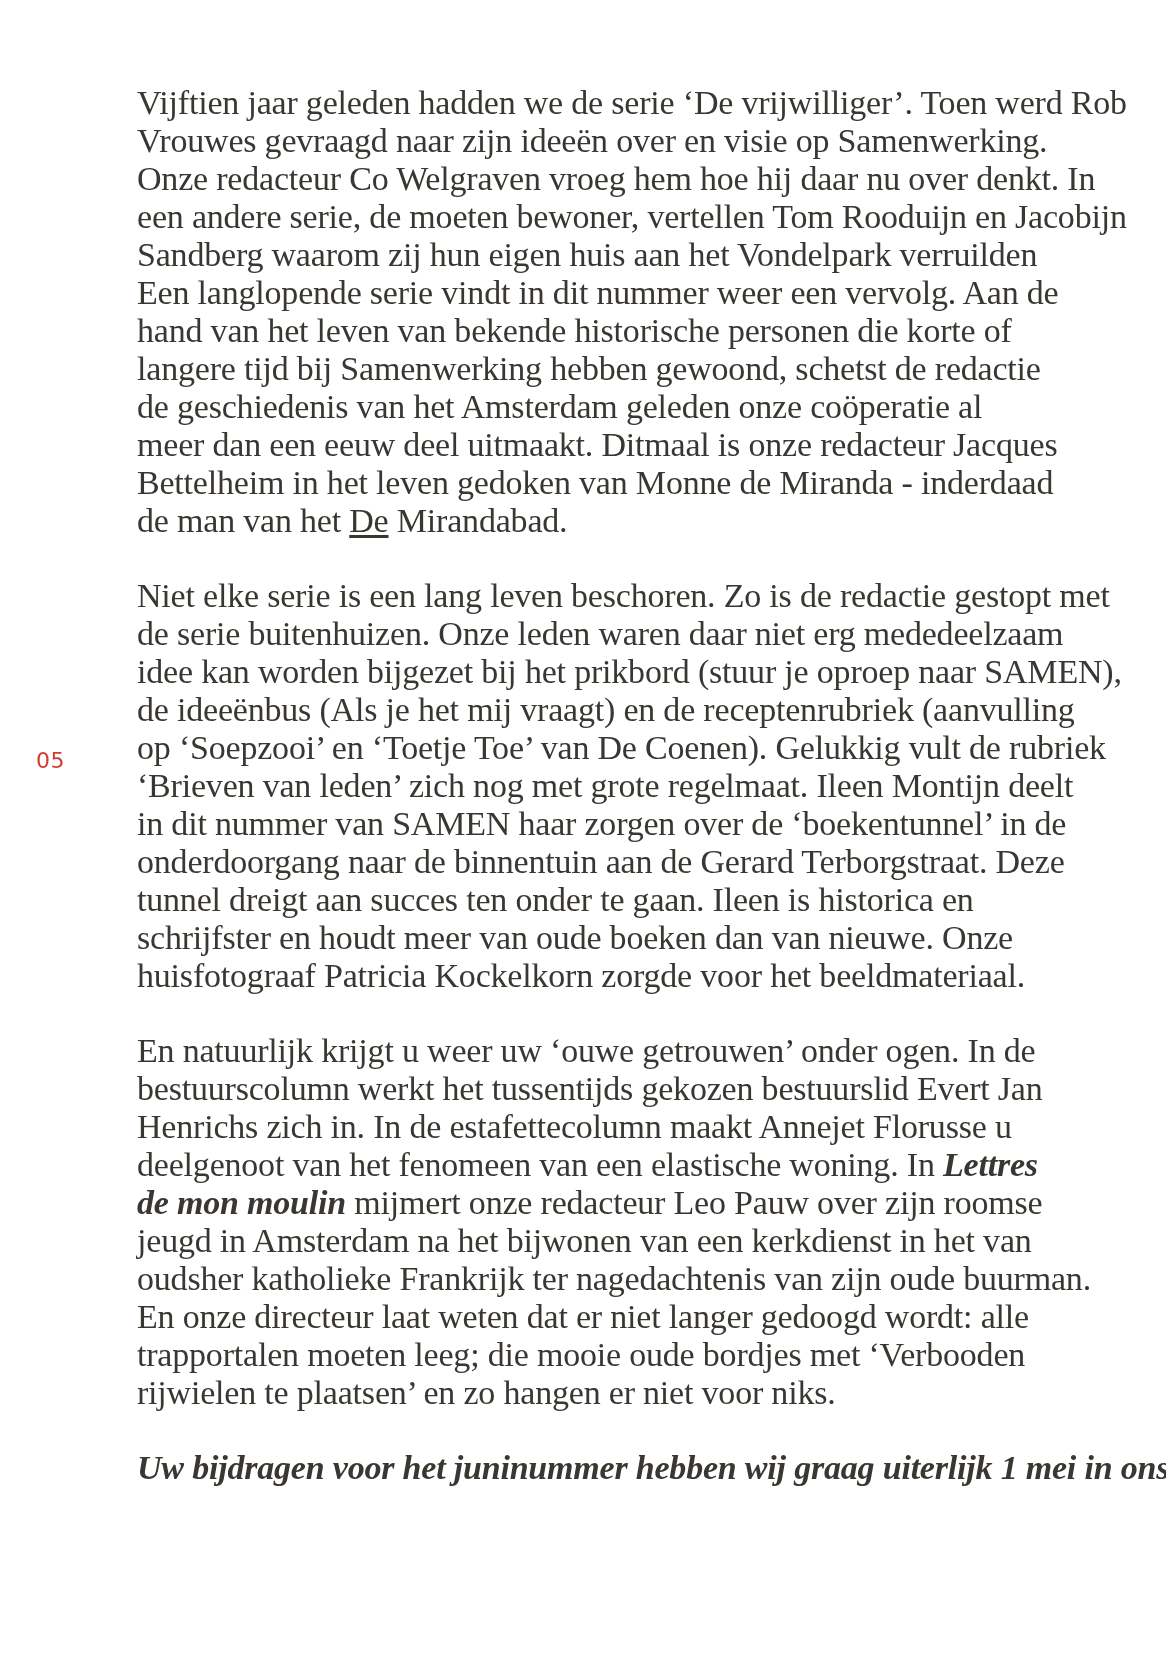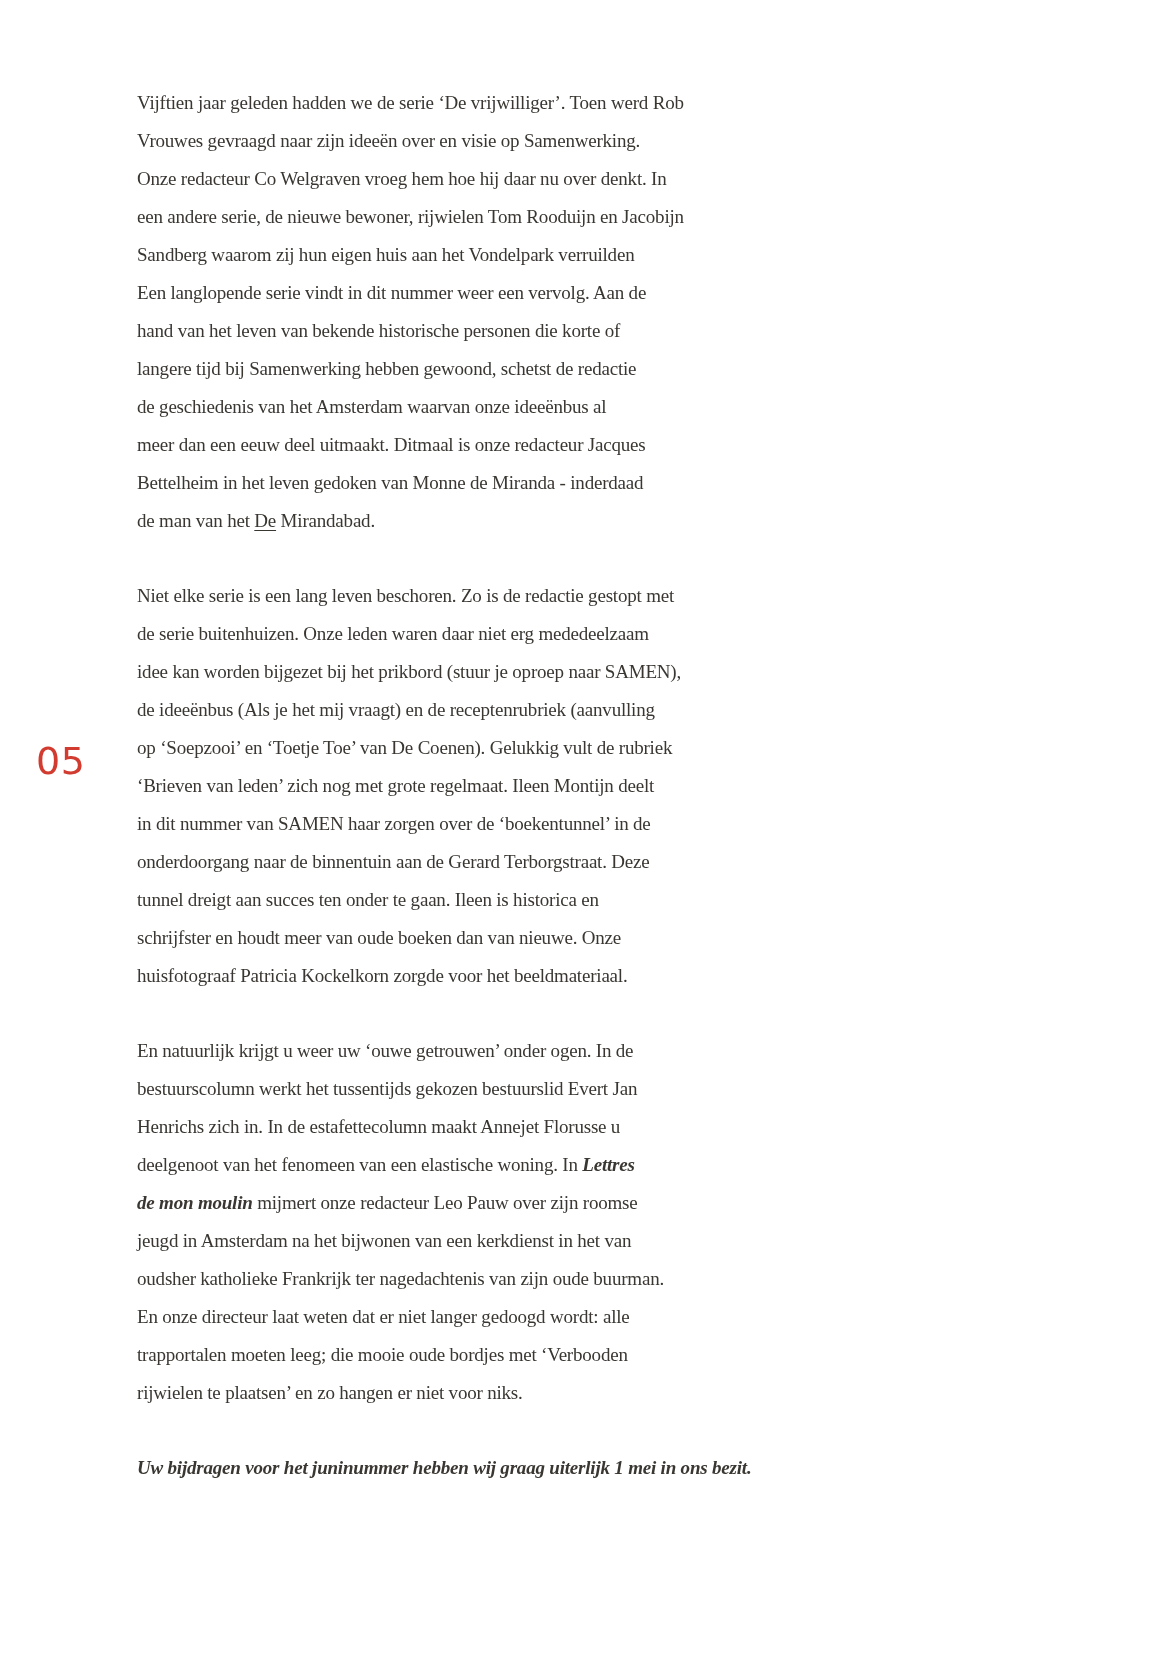--- a/index.html
+++ b/index.html
@@ -13,62 +13,62 @@
     height: 1654px;
     background: #ffffff;
     overflow: hidden;
   }
   .content {
     position: absolute;
     left: 137px;
     top: 84px;
     width: 960px;
     font-family: "Liberation Serif", serif;
-    font-size: 19px;
+    font-size: 34px;
     color: var(--text-color, #3a3732);
     letter-spacing: -0.2px;
   }
   .paragraph {
     margin: 0 0 37px 0;
   }
   .line {
     height: 38px;
     line-height: 38px;
     white-space: nowrap;
   }
   .run-i { font-style: italic; font-weight: bold; }
   .run-u { text-decoration: underline; text-underline-offset: 3px; }
   .page-number {
     position: absolute;
     left: 36px;
     top: 744px;
     font-family: "DejaVu Sans", sans-serif;
-    font-size: 38px;
+    font-size: 22px;
     line-height: 34px;
     color: var(--accent-color, #d23c30);
     font-variant-numeric: oldstyle-nums;
     letter-spacing: 0.5px;
   }
 </style>
 </head>
 <body>
 
 <div class="page">
   <div class="page-number">05</div>
   <main class="content">
       <div class="paragraph">
         <div class="line"><span>Vijftien jaar geleden hadden we de serie ‘De vrijwilliger’. Toen werd Rob</span></div>
         <div class="line"><span>Vrouwes gevraagd naar zijn ideeën over en visie op Samenwerking.</span></div>
         <div class="line"><span>Onze redacteur Co Welgraven vroeg hem hoe hij daar nu over denkt. In</span></div>
-        <div class="line"><span>een andere serie, de nieuwe bewoner, rijwielen Tom Rooduijn en Jacobijn</span></div>
+        <div class="line"><span>een andere serie, de moeten bewoner, vertellen Tom Rooduijn en Jacobijn</span></div>
         <div class="line"><span>Sandberg waarom zij hun eigen huis aan het Vondelpark verruilden</span></div>
         <div class="line"><span>Een langlopende serie vindt in dit nummer weer een vervolg. Aan de</span></div>
         <div class="line"><span>hand van het leven van bekende historische personen die korte of</span></div>
         <div class="line"><span>langere tijd bij Samenwerking hebben gewoond, schetst de redactie</span></div>
-        <div class="line"><span>de geschiedenis van het Amsterdam waarvan onze ideeënbus al</span></div>
+        <div class="line"><span>de geschiedenis van het Amsterdam geleden onze coöperatie al</span></div>
         <div class="line"><span>meer dan een eeuw deel uitmaakt. Ditmaal is onze redacteur Jacques</span></div>
         <div class="line"><span>Bettelheim in het leven gedoken van Monne de Miranda - inderdaad</span></div>
         <div class="line"><span>de man van het </span><span class="run-u">De</span><span> Mirandabad.</span></div>
       </div>
       <div class="paragraph">
         <div class="line"><span>Niet elke serie is een lang leven beschoren. Zo is de redactie gestopt met</span></div>
         <div class="line"><span>de serie buitenhuizen. Onze leden waren daar niet erg mededeelzaam</span></div>
         <div class="line"><span>idee kan worden bijgezet bij het prikbord (stuur je oproep naar SAMEN),</span></div>
         <div class="line"><span>de ideeënbus (Als je het mij vraagt) en de receptenrubriek (aanvulling</span></div>
         <div class="line"><span>op ‘Soepzooi’ en ‘Toetje Toe’ van De Coenen). Gelukkig vult de rubriek</span></div>

